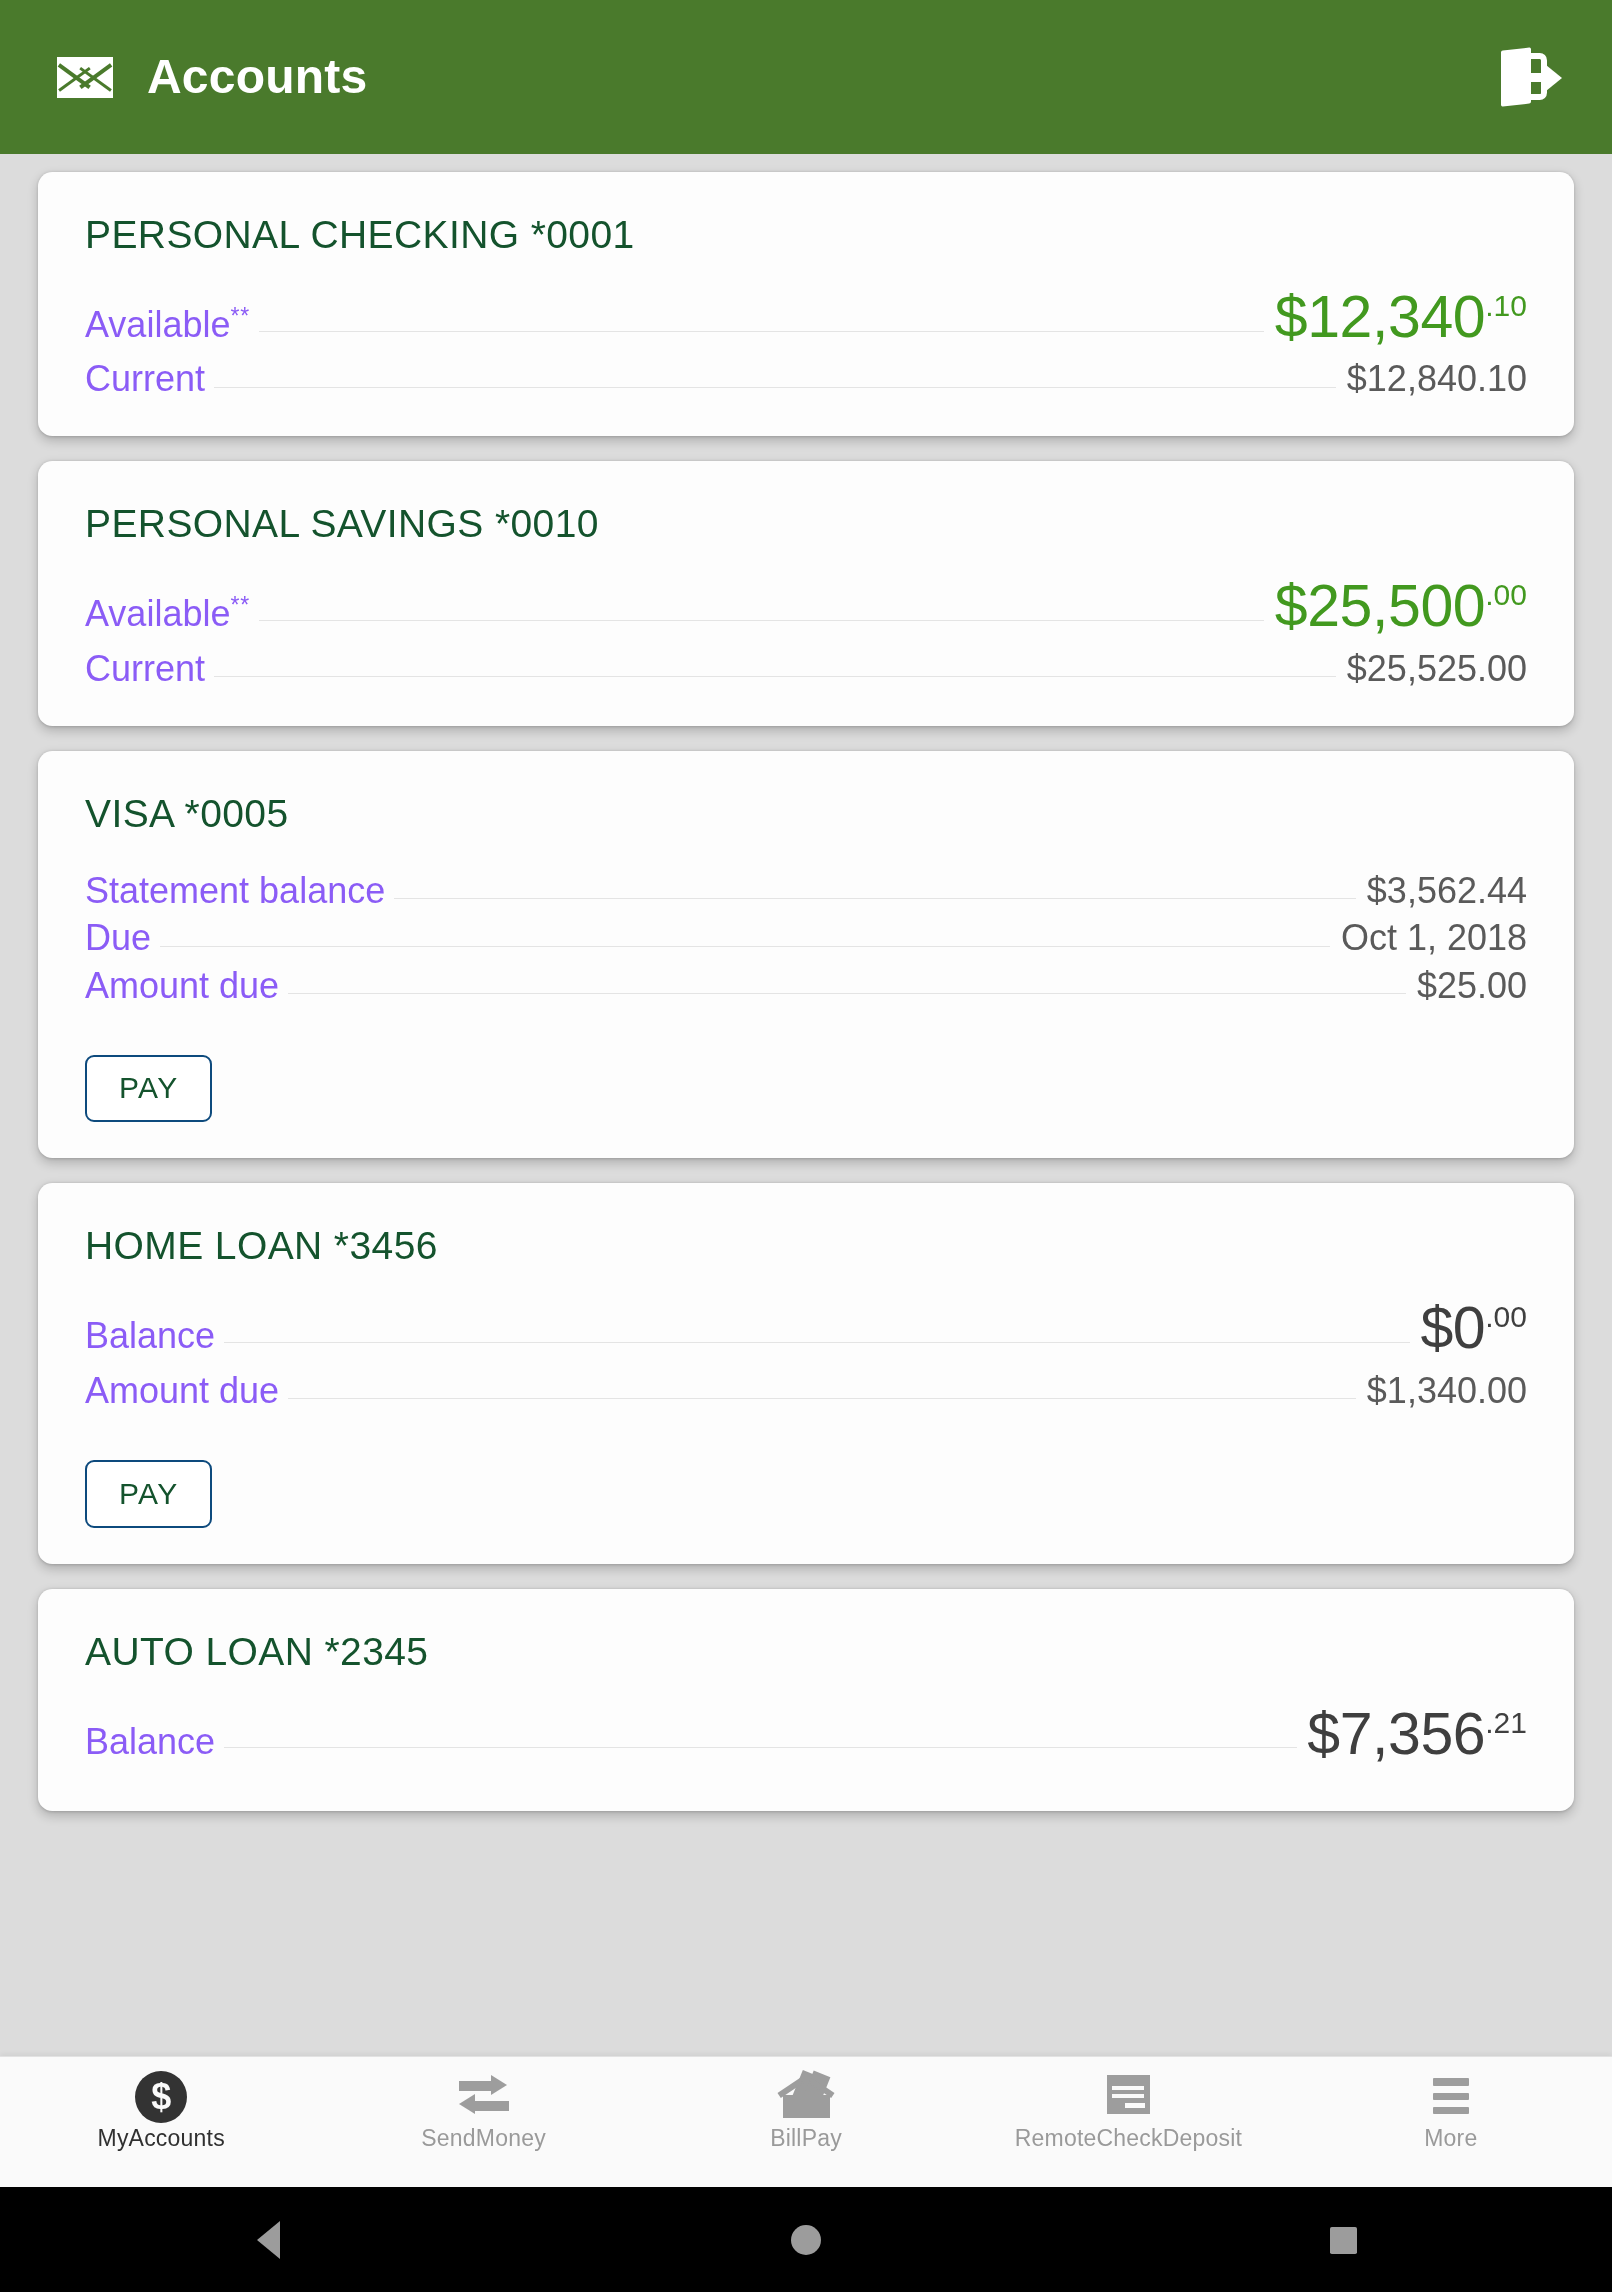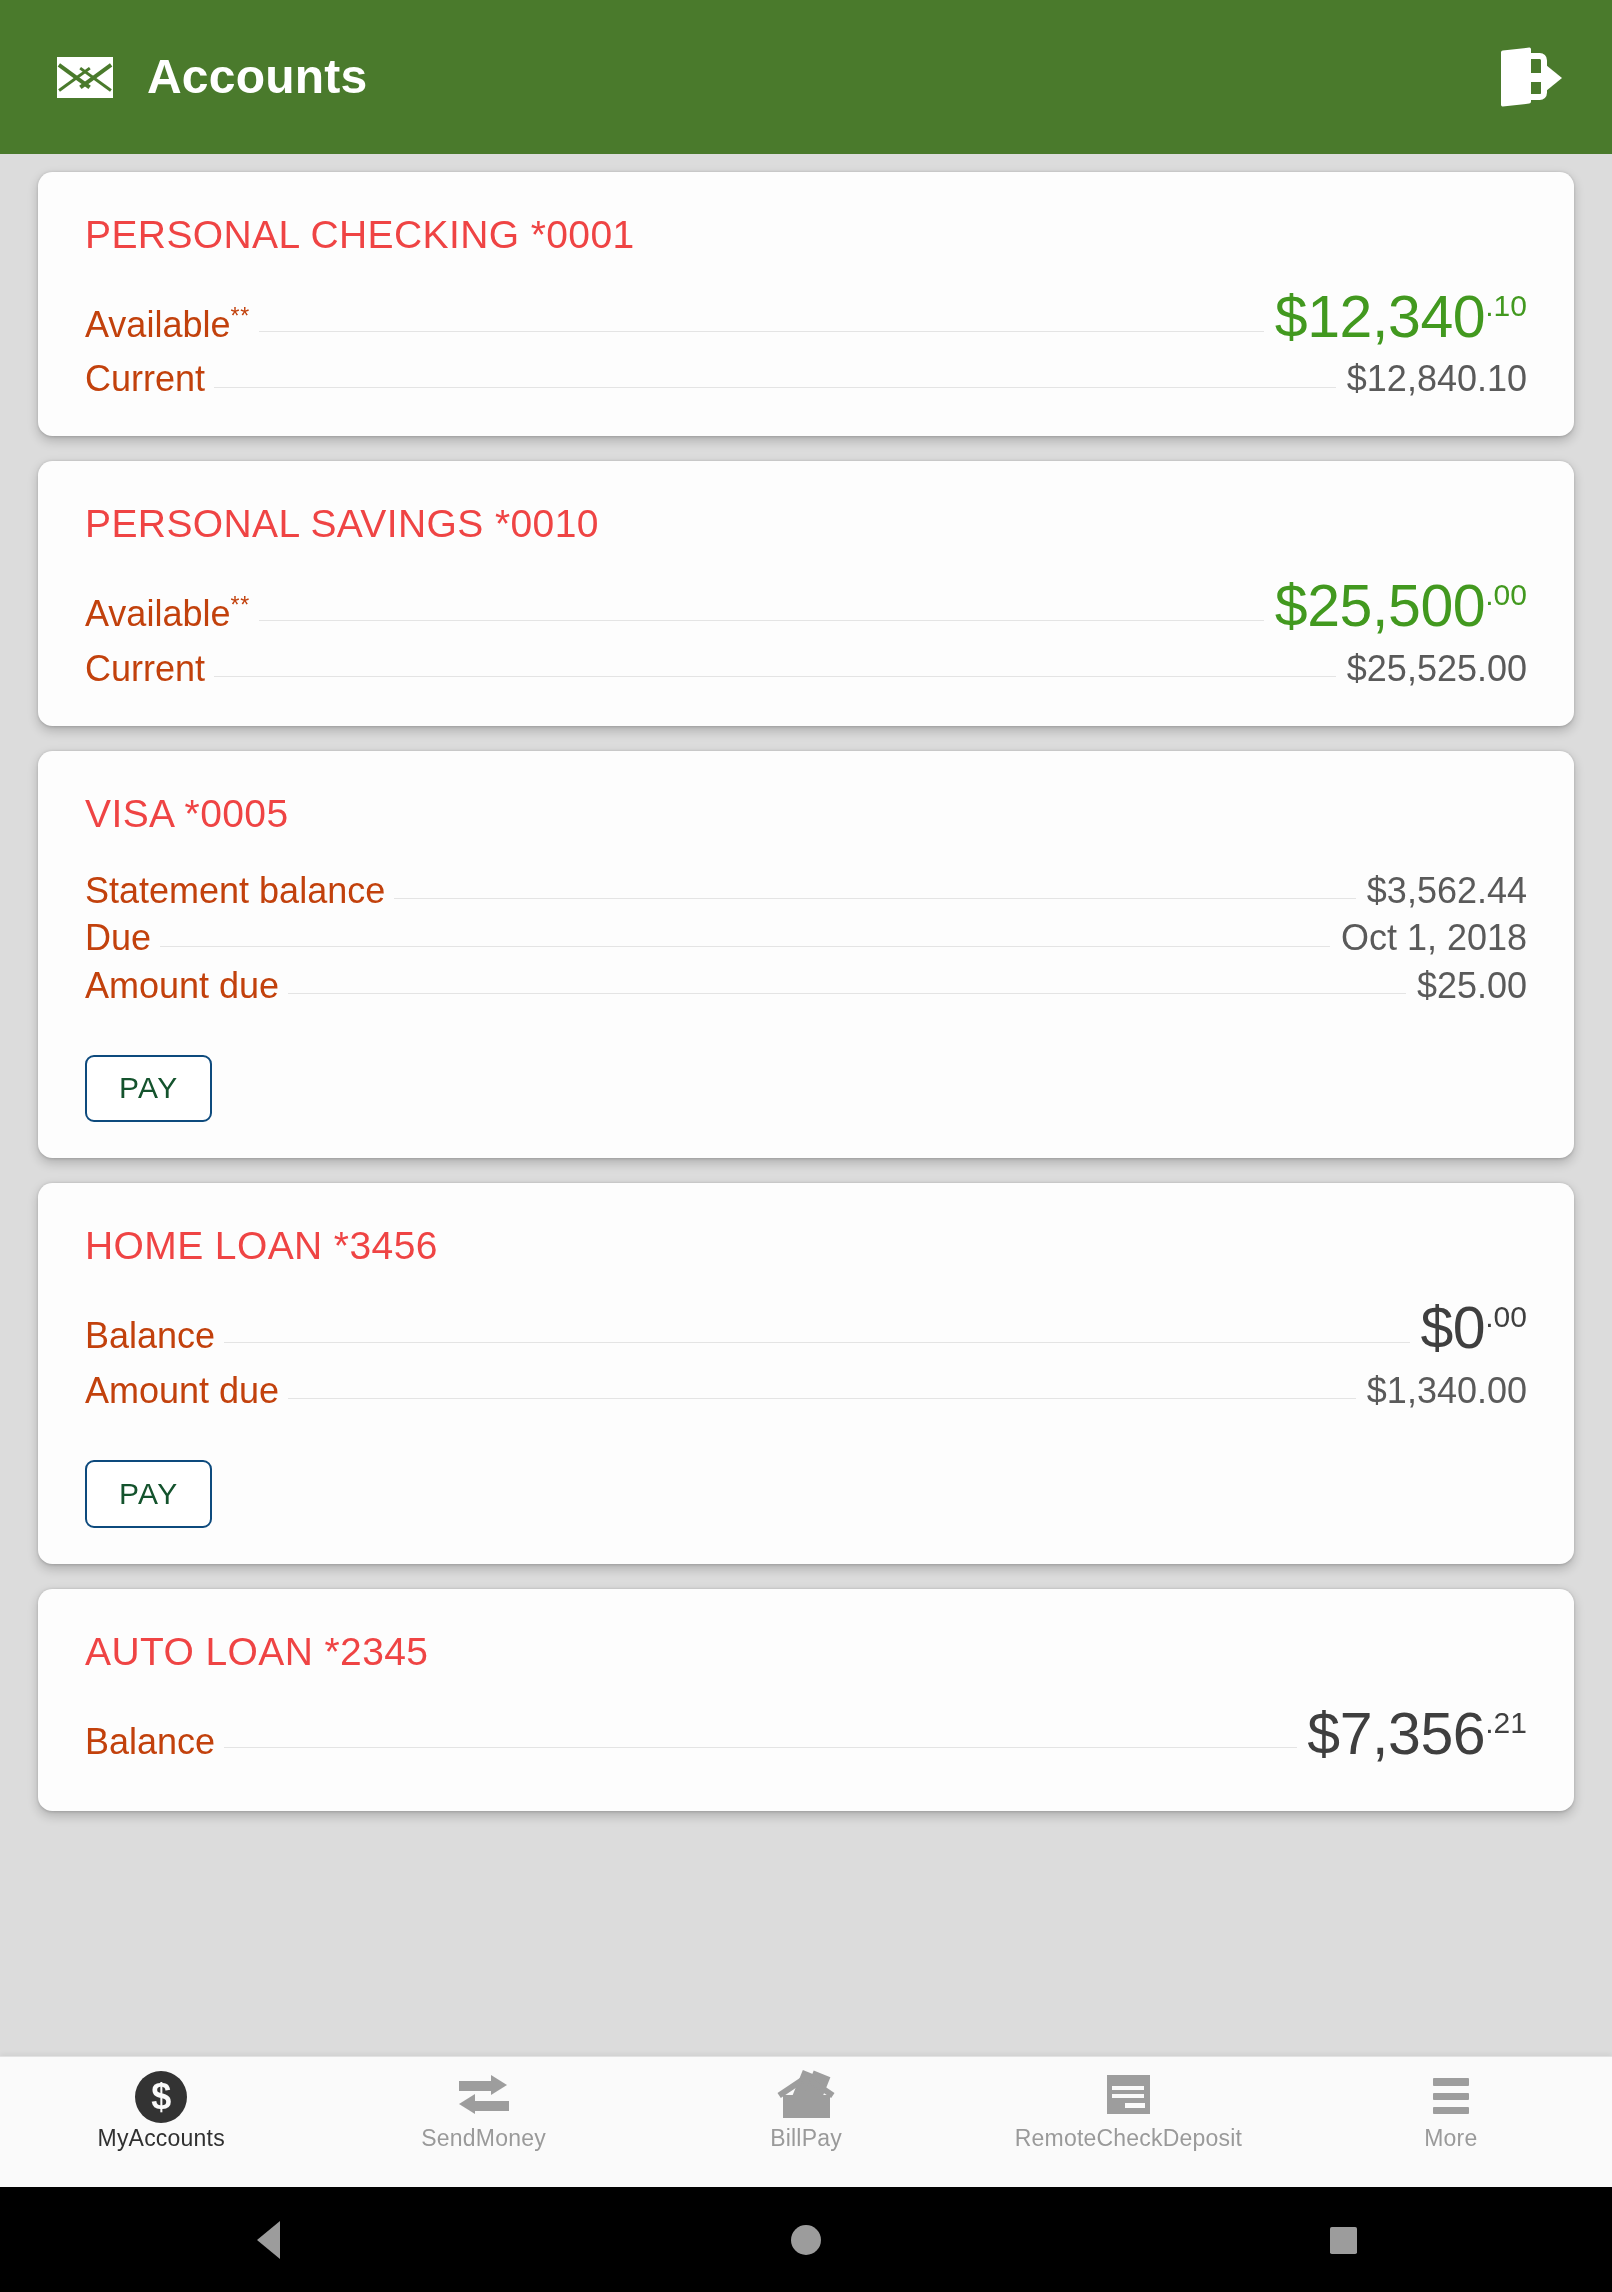--- a/index.html
+++ b/index.html
@@ -139,38 +139,38 @@
   .card {
     background: #fdfdfd;
     margin: 12.5px 38px 25px 38px;
     border-radius: 14.3px;
     padding: 41px 47px 36px 47px;
     box-shadow: 0 4.5px 10.7px rgba(0,0,0,0.20), 0 0.9px 2.7px rgba(0,0,0,0.14);
   }
 
   .card-title {
     font-size: 39px;
-    color: #ef4444;
+    color: #14532d;
     letter-spacing: 0.4px;
     margin-bottom: 34px;
     white-space: nowrap;
     font-weight: normal;
   }
 
   .row {
     display: flex;
     align-items: baseline;
     width: 100%;
     margin-bottom: 5.4px;
   }
   .row:last-of-type { margin-bottom: 0; }
 
   .row-label {
     font-size: 36px;
-    color: #c2410c;
+    color: #8b5cf6;
     white-space: nowrap;
     flex: none;
     padding-right: 9px;
     position: relative;
   }
   .row-label sup {
     font-size: 23px;
     vertical-align: super;
     letter-spacing: 0.9px;
   }

